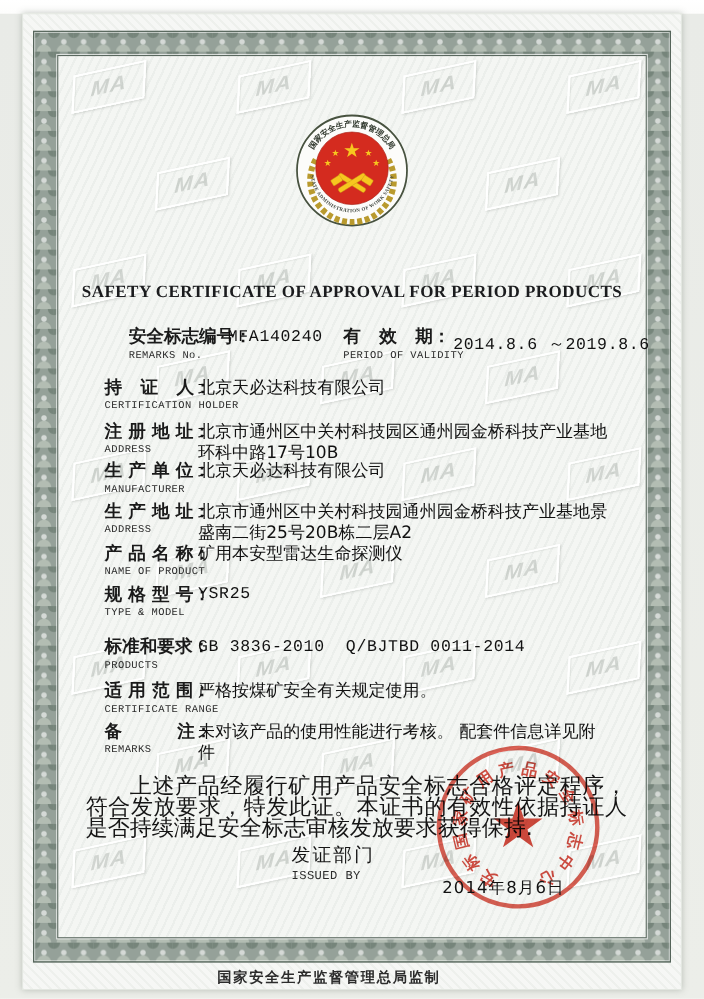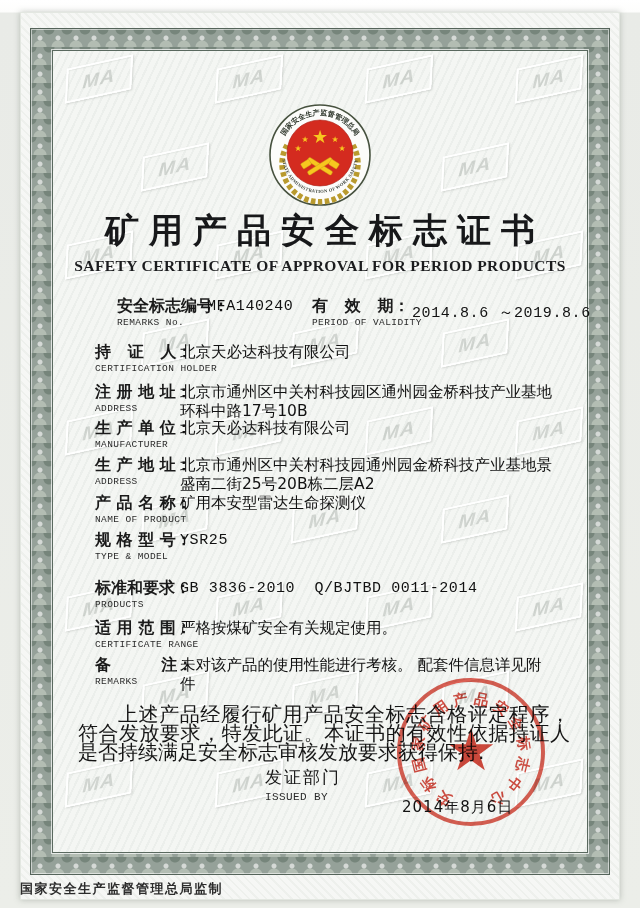--- a/index.html
+++ b/index.html
@@ -94,21 +94,21 @@
   }
   .seal .star{
     position:absolute;left:50%;top:50%;transform:translate(-50%,-54%);
     font-size:58px;color:rgba(206,48,34,.92);line-height:1;
   }
   .seal .arc-ch{
     position:absolute;left:50%;top:50%;
     font-size:14.5px;font-weight:700;color:rgba(206,48,34,.9);white-space:nowrap;
   }
   .footer{
-    left:0;top:868px;width:558px;text-align:left;
+    left:0;top:868px;width:558px;text-align:center;
     font-size:13px;font-weight:700;letter-spacing:1.5px;color:#2c2c2c;
   }
 </style>
 </head>
 <body>
 
 <div class="sheet">
   <div class="band">
     <div class="inner">
       <div class="wm-layer">
@@ -168,21 +168,20 @@
       <path id="arcTop" d="M12,52 A40,40 0 0 1 92,52" fill="none"></path>
       <path id="arcBottom" d="M14,52 A38,38 0 0 0 90,52" fill="none"></path>
       <text font-size="7.2" font-weight="bold" fill="#2f372c" font-family="DejaVu Sans, sans-serif">
         <textPath href="#arcTop" startOffset="50%" text-anchor="middle">国家安全生产监督管理总局</textPath>
       </text>
       <text font-size="4.6" font-weight="bold" fill="#3b423a" font-family="Liberation Serif, serif" letter-spacing="0.3">
         <textPath href="#arcBottom" startOffset="50%" text-anchor="middle">STATE ADMINISTRATION OF WORK SAFETY</textPath>
       </text>
     </svg>
 
-    <div class="abs title">矿用产品安全标志证书</div>
     <div class="abs subtitle">SAFETY CERTIFICATE OF APPROVAL FOR PERIOD PRODUCTS</div>
 
     <div class="abs" style="left:0;top:284px;width:100%;height:44px;">
       <div class="cn-label abs" style="left:97px;top:0;">安全标志编号：</div>
       <div class="en-sub abs" style="left:97px;top:21px;">REMARKS No.</div>
       <div class="mono-val abs" style="left:187px;top:2px;">MFA140240</div>
       <div class="cn-label abs" style="left:292px;top:0;">有   效   期：</div>
       <div class="en-sub abs" style="left:292px;top:21px;">PERIOD OF VALIDITY</div>
       <div class="mono-val abs" style="left:392px;top:7px;">2014.8.6 ～2019.8.6</div>
     </div>

